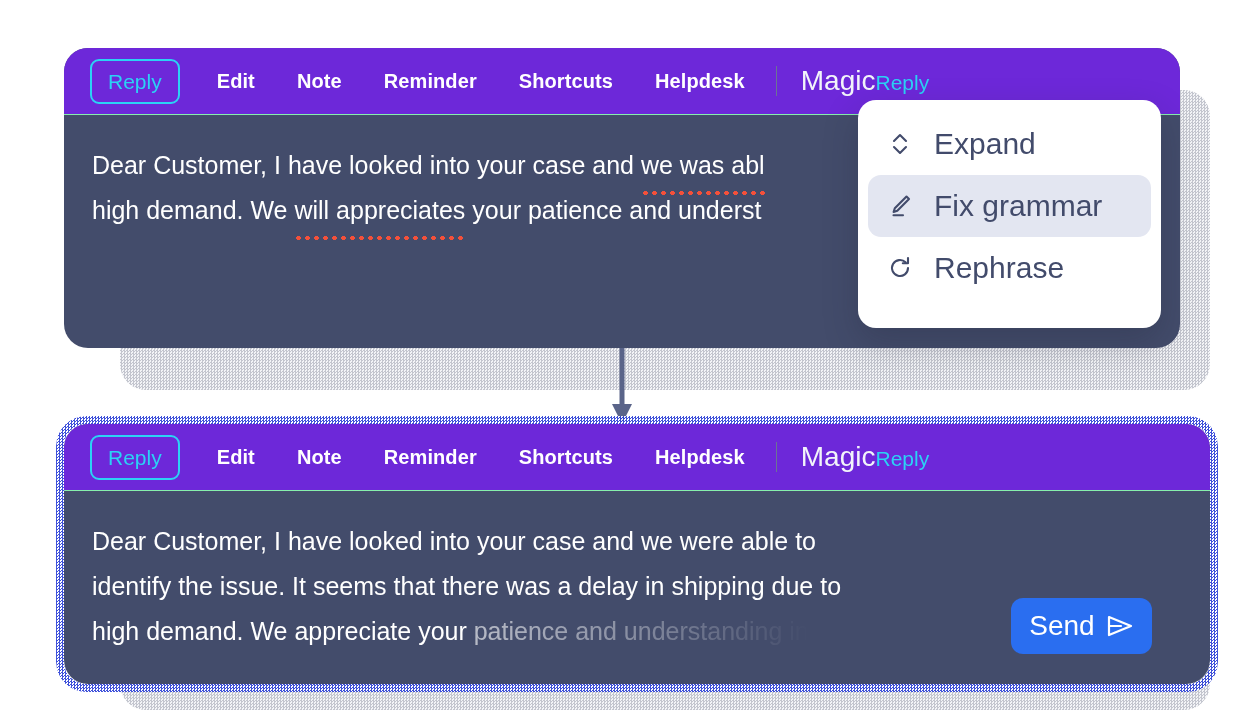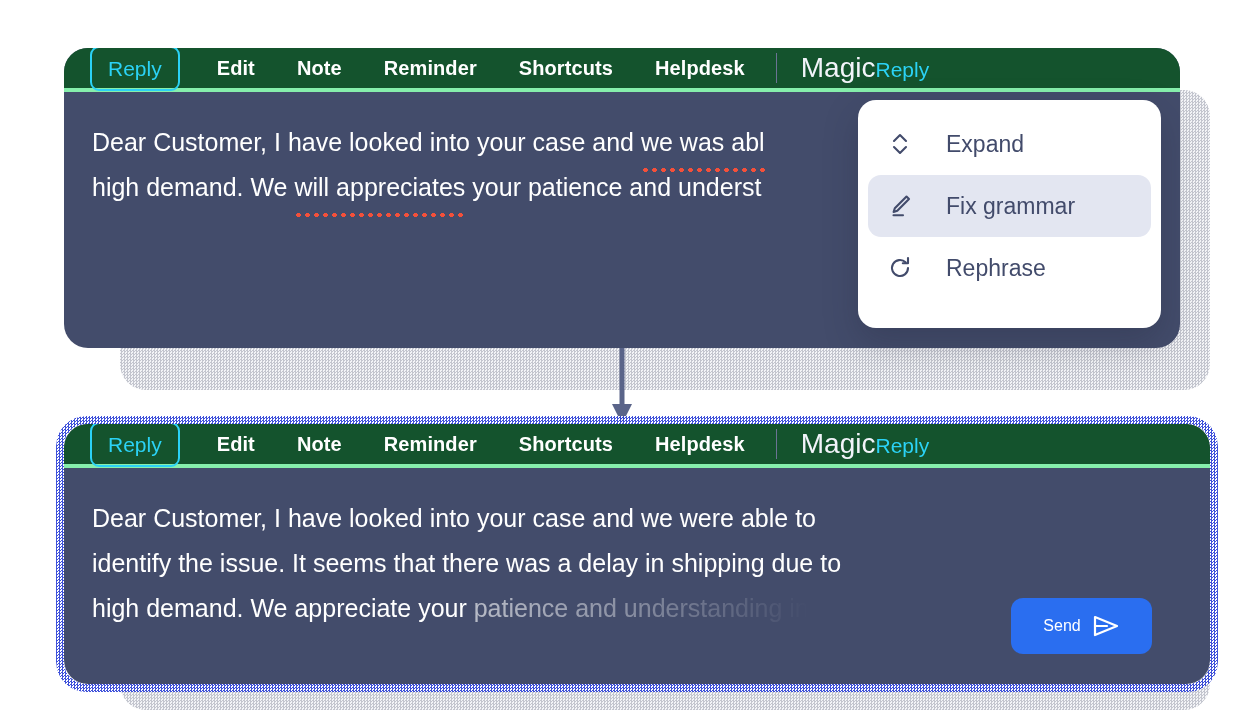--- a/index.html
+++ b/index.html
@@ -29,26 +29,26 @@
 
   
   .panel {
     position: absolute;
     border-radius: 24px;
     background: #434C6B;
     overflow: hidden;
   }
 
   .panel-header {
-    height: 44px;
-    background: #14532d;
+    height: 67px;
+    background: #6d28d9;
     display: flex;
     align-items: center;
     padding-left: 26px;
-    border-bottom: 4px solid #86efac;
+    border-bottom: 1px solid #86efac;
     position: relative;
   }
 
   .tab {
     color: #ffffff;
     font-size: 20px;
     letter-spacing: .1px;
     padding: 0 21px;
     white-space: nowrap;
     line-height: 1;
@@ -118,26 +118,26 @@
     height: 228px;
     background: #ffffff;
     border-radius: 18px;
     padding: 13px 10px;
     box-shadow: 0 14px 34px rgba(30,34,56,.26);
   }
 
   .menu-item {
     display: flex;
     align-items: center;
-    gap: 32px;
+    gap: 20px;
     height: 62px;
     padding: 0 18px;
     border-radius: 13px;
     color: #424B6B;
-    font-size: 23px;
+    font-size: 30px;
   }
   .menu-item.active { background: #E3E6F1; }
   .menu-icon { width: 28px; height: 28px; display: flex; align-items: center; justify-content: center; flex: none; }
   .menu-icon svg { display: block; }
 
   
   .arrow-wrap { position: absolute; left: 608px; top: 348px; width: 28px; height: 78px; }
 
   
   #bottom-panel { left: 64px; top: 424px; width: 1146px; height: 260px; }
@@ -172,21 +172,21 @@
     position: absolute;
     left: 1011px; top: 598px;
     width: 141px; height: 56px;
     background: #2A6EF0;
     border-radius: 12px;
     display: flex;
     align-items: center;
     justify-content: center;
     gap: 11px;
     color: #ffffff;
-    font-size: 16px;
+    font-size: 28px;
   }
   .send-btn svg { display: block; }
 </style>
 </head>
 <body>
 
 <div class="noise-shadow top"></div>
 <div class="noise-shadow bottom"></div>
 
 <div class="panel" id="top-panel">

